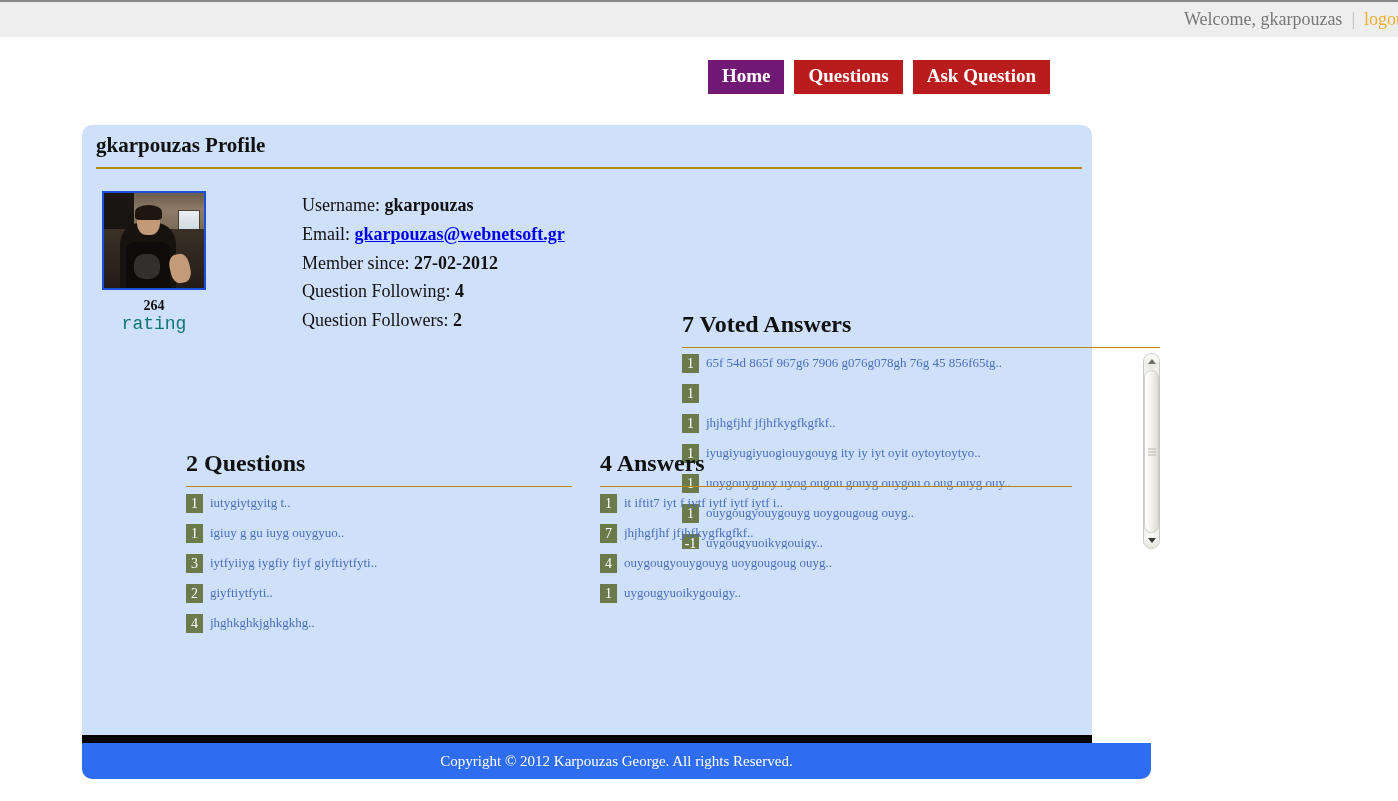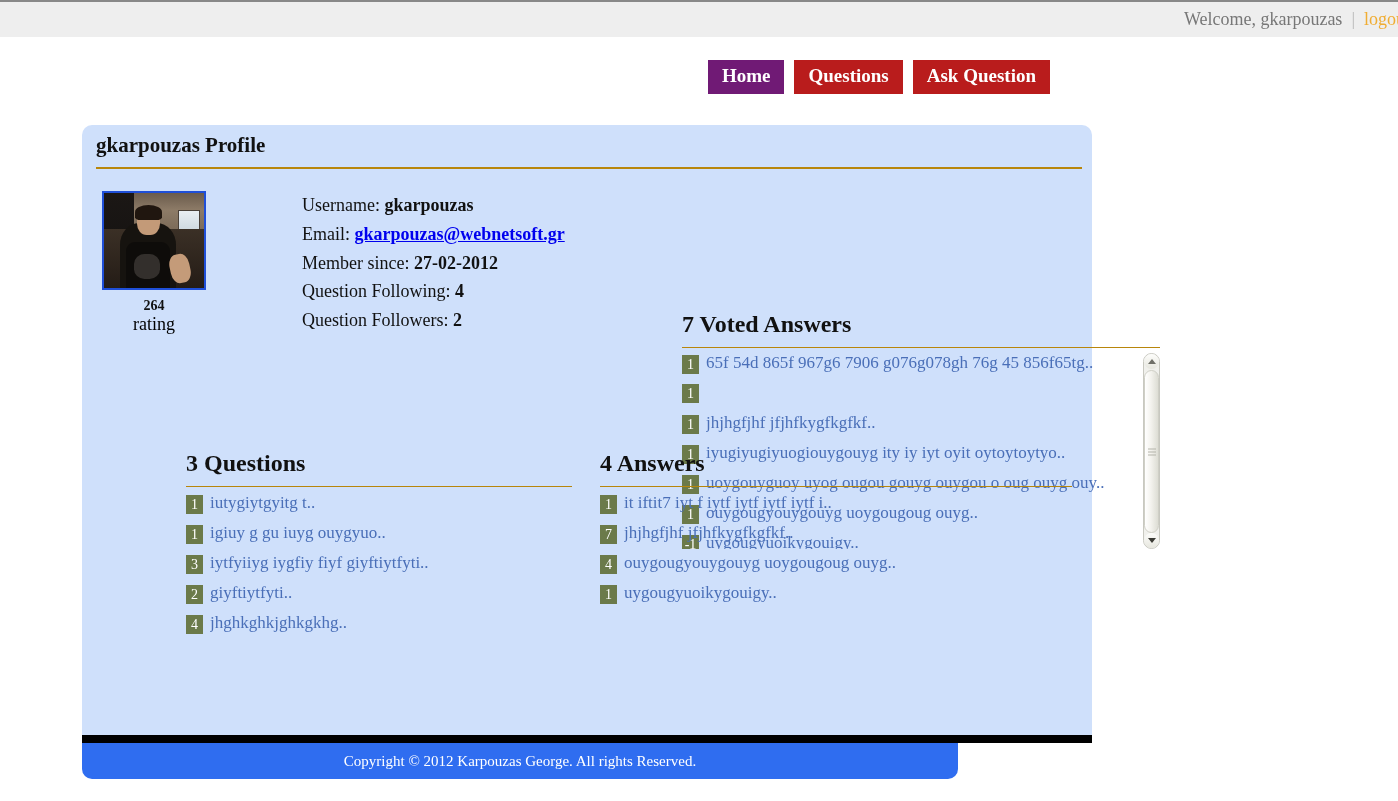--- a/index.html
+++ b/index.html
@@ -137,21 +137,21 @@
   .ph-arm {
     position: absolute; right: 14%; bottom: 6%; width: 20%; height: 30%;
     background: #c49b79; border-radius: 40%;
     transform: rotate(-12deg);
   }
   .rating-num {
     font-size: 14px; font-weight: bold; color: #111111;
     margin-top: 8px; line-height: 1.12;
   }
   .rating-label {
-    font-size: 18px; color: #000000; line-height: 1.12;
+    font-size: 18px; color: #0f766e; line-height: 1.12; font-family: Liberation Mono, monospace;
   }
 
   .info-col {
     padding-left: 82px;
     flex: 1 1 auto;
   }
   .info-line {
     font-size: 18px; color: #111111;
     line-height: 28.8px;
     white-space: nowrap;
@@ -199,21 +199,21 @@
     font-size: 14px;
     text-align: center;
     line-height: 19px;
     margin-right: 7px;
     flex: 0 0 auto;
     padding: 0 2px;
     position: relative; top: 1px;
   }
   .vlink {
     color: #4a6fb8;
-    font-size: 17px;
+    font-size: 13px;
     text-decoration: none;
     overflow: hidden;
     text-overflow: clip;
   }
 
   
   .sbar {
     position: absolute; right: 0; top: 0;
     width: 17px; height: 196px;
     background: #f0f0ec;
@@ -263,21 +263,21 @@
   .bottom-list { margin-top: 6px; }
 
   
   .footer-blackbar {
     position: absolute; left: 82px; top: 735px;
     width: 1010px; height: 8px;
     background: #000000;
   }
   .footer {
     position: absolute; left: 82px; top: 743px;
-    width: 876px; height: 36px;
+    width: 1069px; height: 36px;
     background: #2f6df0;
     border-radius: 0 0 10px 10px;
     display: flex; align-items: center; justify-content: center;
   }
   .footer-text {
     color: #ffffff; font-size: 15px;
   }
 </style>
 </head>
 <body>
@@ -397,21 +397,21 @@
         <div class="sbar-arrow down">
             <span class="tri down"></span>
           </div>
       </div>
     </div>
   </div>
 
   <div class="bottom-row">
 
     <div class="q-col">
-      <div class="sec-head">3 Questions</div>
+      <div class="sec-head">2 Questions</div>
       <div class="sec-rule"></div>
       <ul class="vlist bottom-list">
         <li class="vitem">
           <span class="badge">1</span>
           <a class="vlink" href="#">iutygiytgyitg t..</a>
         </li>
         <li class="vitem">
           <span class="badge">1</span>
           <a class="vlink" href="#">igiuy g gu iuyg ouygyuo..</a>
         </li>

